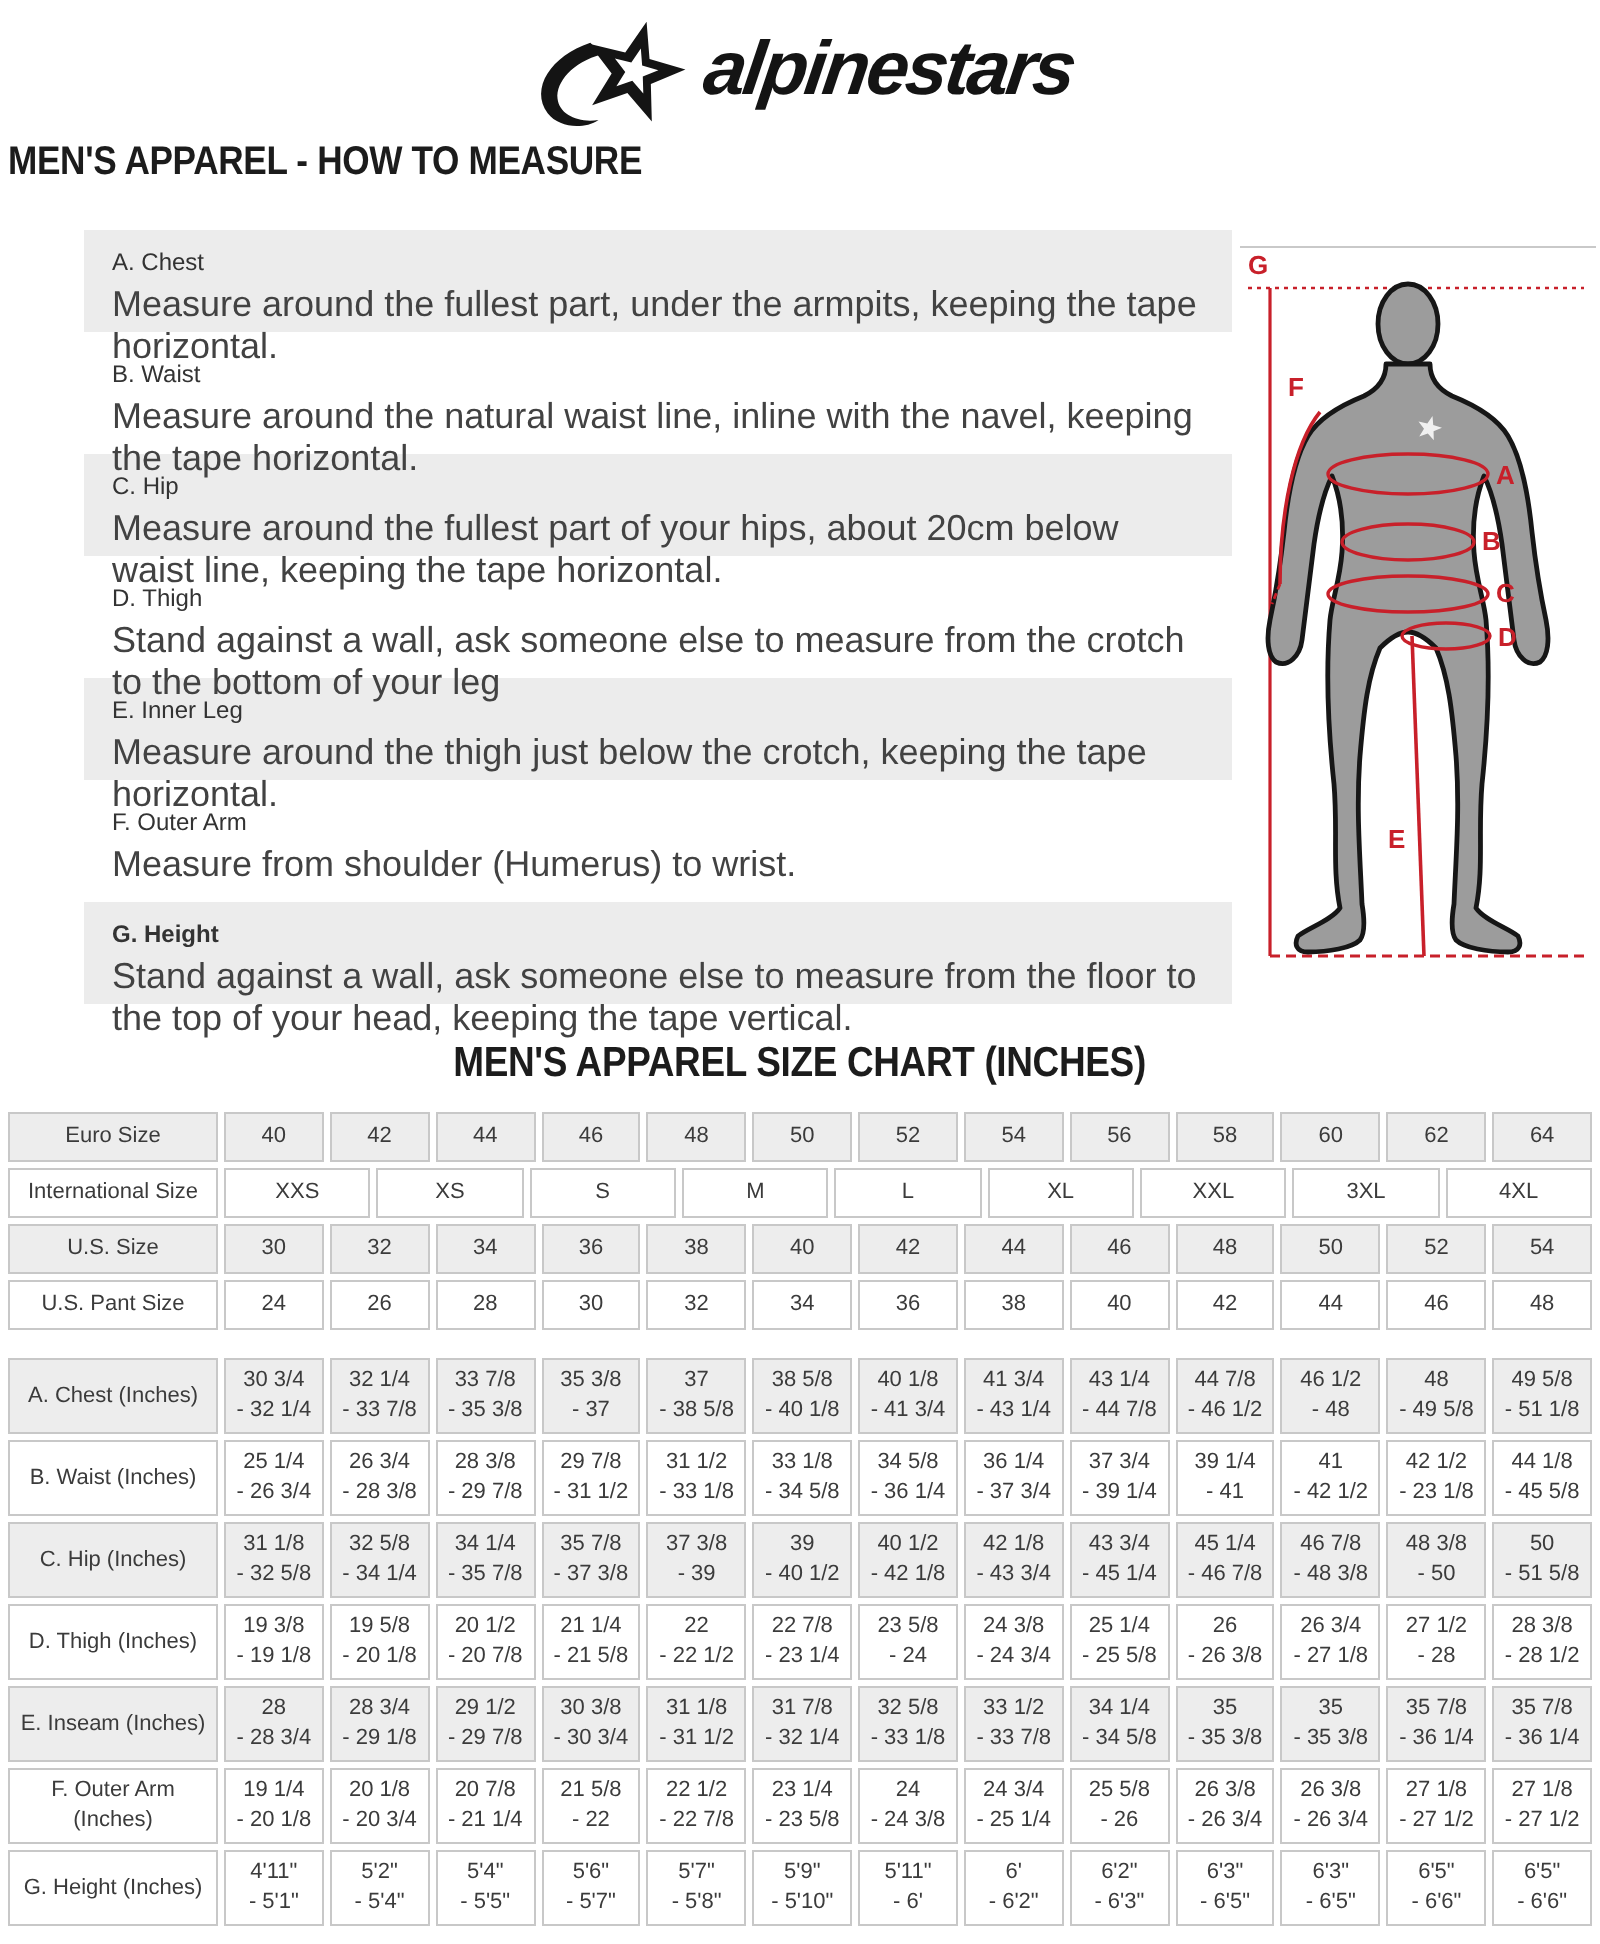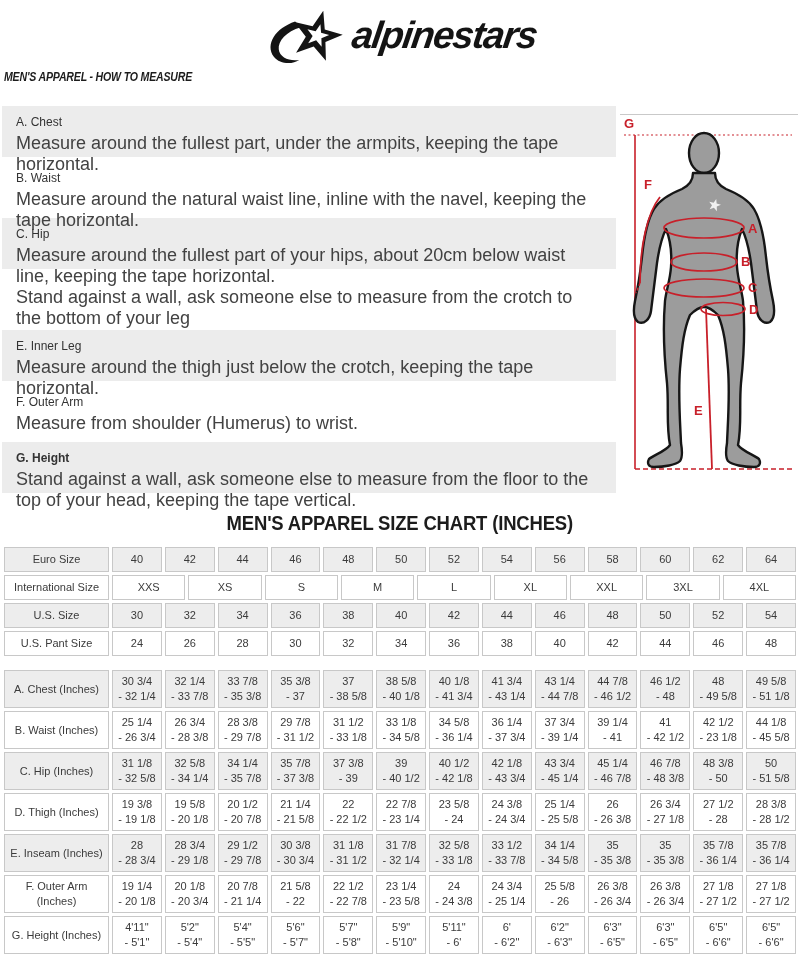--- a/index.html
+++ b/index.html
@@ -19,28 +19,28 @@
     letter-spacing:-1.5px; transform:skewX(-8deg); display:inline-block;
     padding-bottom:4px;
   }
 
   
   .h-condensed {
     font-weight:bold; color:#1c1c1c; display:inline-block;
     transform:scaleX(.88); transform-origin:left center; letter-spacing:-.2px;
     white-space:nowrap;
   }
-  h1.measure-title { font-size:12px; margin:2px 0 0 2px;font-style:italic; }
+  h1.measure-title { font-size:20px; margin:2px 0 0 2px; }
   .chart-title-wrap { text-align:center; margin-top:15px; height:24px; }
   .chart-title-wrap .h-condensed { transform-origin:center center; font-size:21px; }
 
   
   .measure-section { position:relative; margin-top:22px; height:390px; }
   .m-list { width:614px; }
-  .m-block { height:51px; padding:9px 14px 0 14px; margin-bottom:5px; }
+  .m-block { height:51px; padding:9px 14px 0 14px; margin-bottom:5px;margin-left:40px; }
   .m-block.shaded { background:#ececec; }
   .m-title { font-size:12px; color:#333; }
   .m-title.bold { font-weight:bold; }
   .m-desc { font-size:18px; color:#424242; margin-top:4px; }
 
   
   .figure-box { position:absolute; top:8px; right:0; width:178px; height:382px; border-top:1px solid #c9c9c9; }
   .figure-box svg { display:block; }
   .fig-label { font:bold 13px "Liberation Sans",sans-serif; }
 
@@ -81,20 +81,21 @@
         </div>
         <div class="m-block">
           <div class="m-title">B. Waist</div>
           <div class="m-desc">Measure around the natural waist line, inline with the navel, keeping the tape horizontal.</div>
         </div>
         <div class="m-block shaded">
           <div class="m-title">C. Hip</div>
           <div class="m-desc">Measure around the fullest part of your hips, about 20cm below waist line, keeping the tape horizontal.</div>
         </div>
         <div class="m-block">
+          <div class="m-title">D. Thigh</div>
           <div class="m-desc">Stand against a wall, ask someone else to measure from the crotch to the bottom of your leg</div>
         </div>
         <div class="m-block shaded">
           <div class="m-title">E. Inner Leg</div>
           <div class="m-desc">Measure around the thigh just below the crotch, keeping the tape horizontal.</div>
         </div>
         <div class="m-block">
           <div class="m-title">F. Outer Arm</div>
           <div class="m-desc">Measure from shoulder (Humerus) to wrist.</div>
         </div>

